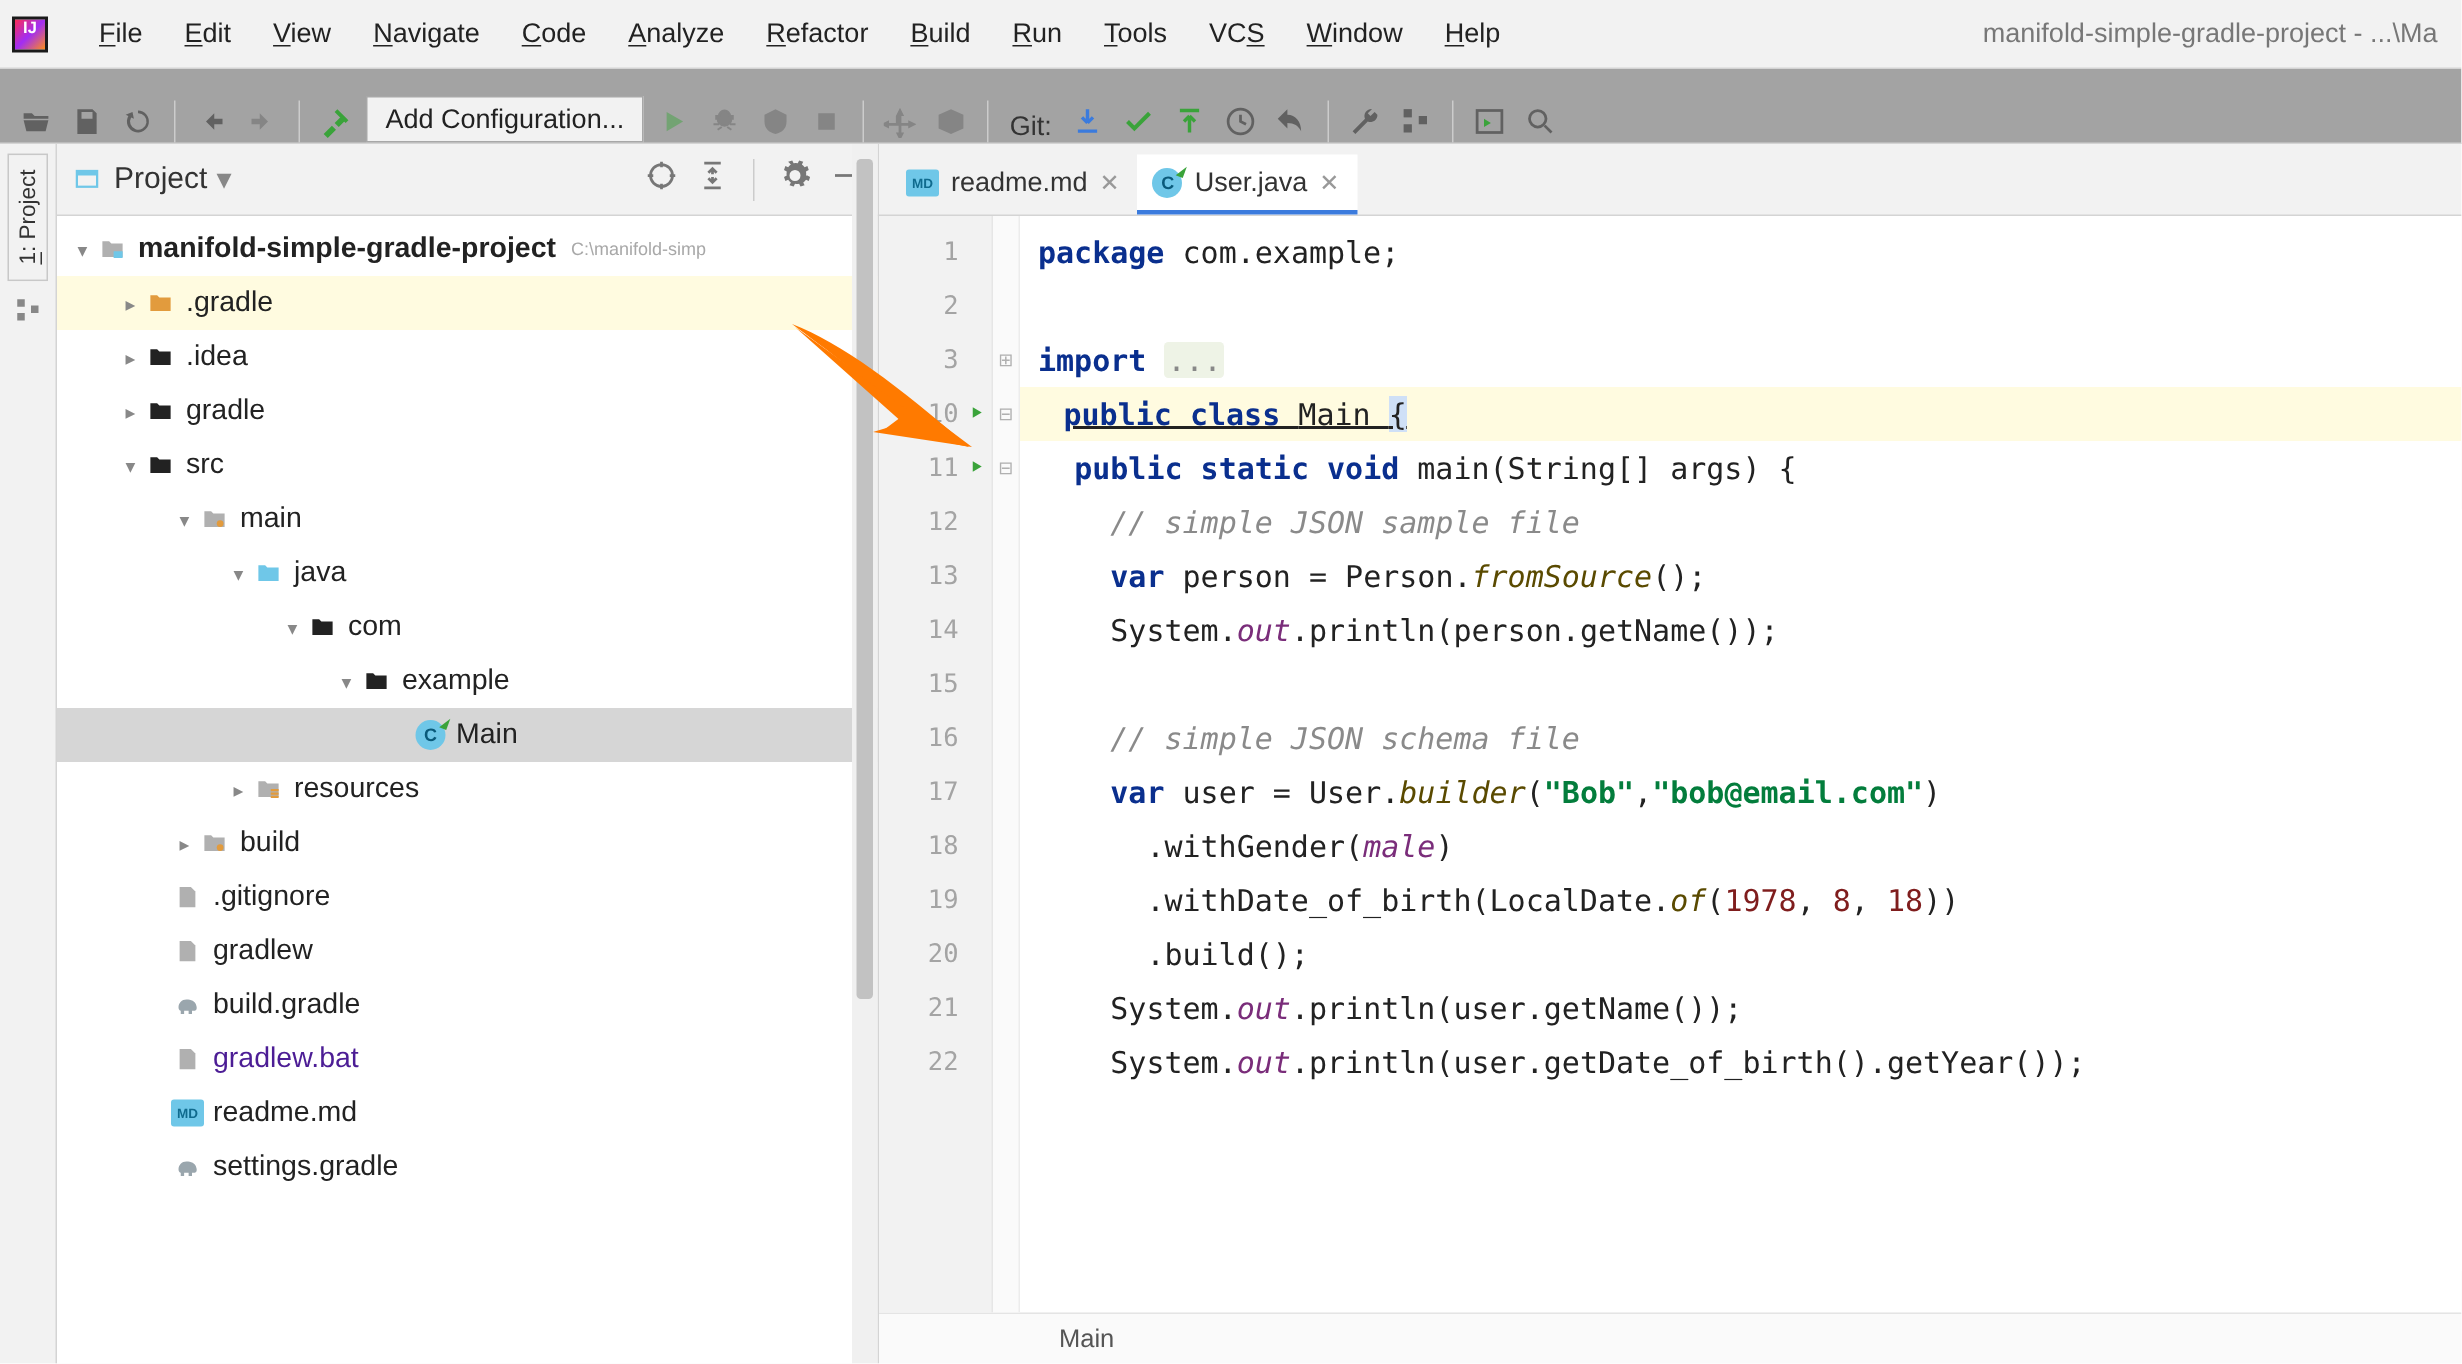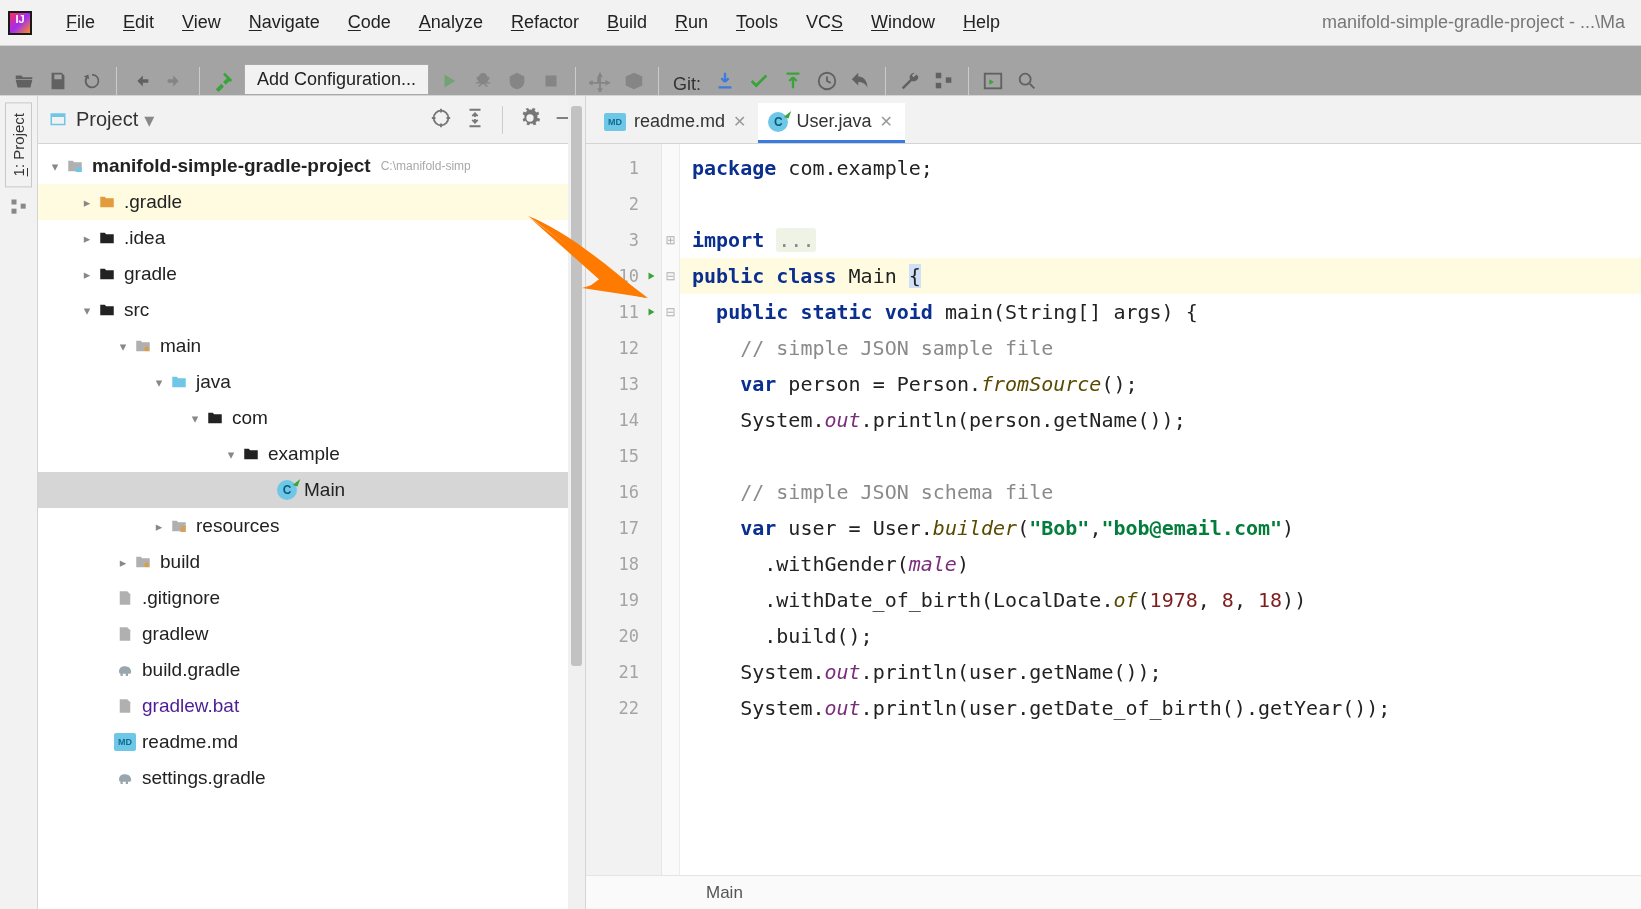--- a/index.html
+++ b/index.html
@@ -56,24 +56,24 @@
   .java-ic::after{content:"";position:absolute;top:-2px;right:-2px;width:0;height:0;border-left:5px solid transparent;border-bottom:8px solid #3aa33a;transform:rotate(20deg);}
 
   .editor-body { flex:1; display:flex; position:relative; overflow:hidden;}
   .gutter { width:76px; background:#f2f2f2; border-right:1px solid #e6e6e6; font-family: "Consolas","Menlo",monospace; font-size:17px; color:#a4a4a4; padding-top:6px;}
   .gutter .ln{height:36px; display:flex; align-items:center; justify-content:flex-end; padding-right:22px; position:relative;}
   .gutter .ln .run-ic{position:absolute; right:4px; color:#3aa33a;}
   .fold-strip{width:18px;background:#fafafa;border-right:1px solid #ececec;padding-top:6px;}
   .fold-strip .fr{height:36px;display:flex;align-items:center;justify-content:center;color:#b0b0b0;font-size:12px;}
   .code { flex:1; font-family:"Consolas","Menlo",monospace; font-size:20px; padding:6px 0 0 12px; line-height:36px; position:relative;}
   .code .line{height:36px;white-space:pre;}
-  .code .hl-line{background:#fffbe0; margin-left:-12px; padding-left:12px; width: calc(100% + 12px);}
+  .code .hl-line{background:#fffbe0; margin-left:-12px; padding-left:29px; width: calc(100% + 12px); text-decoration: underline;}
   .kw{color:#0a2f8e;font-weight:bold;}
   .pkg{color:#0a2f8e;font-weight:bold;}
-  .cm{color:#8a8a8a;}
+  .cm{color:#8a8a8a;font-style:italic;}
   .str{color:#037d3c;font-weight:bold;}
   .num{color:#7f1d1d;}
   .fld{color:#7a2d7a;font-style:italic;}
   .mth{color:#5a4a00;font-style:italic;}
   .pl{color:#222;}
   .caret-bg{background:#cfe0f7;}
   .collapsed{background:#eef3e6;border-radius:3px;padding:0 2px;color:#888;}
 
   .breadcrumb{height:34px;border-top:1px solid #e4e4e4;background:#fafafa;display:flex;align-items:center;padding-left:120px;font-size:17px;color:#555;}
 

